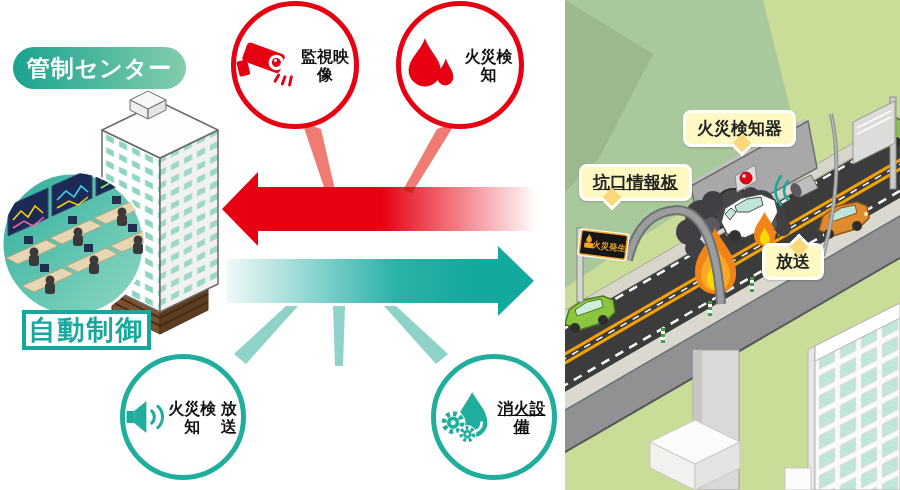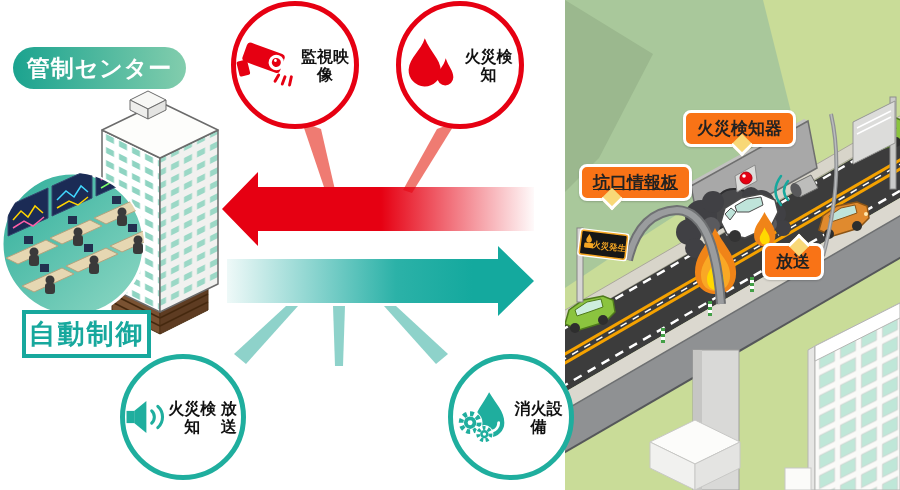--- a/index.html
+++ b/index.html
@@ -4,31 +4,31 @@
 <style>
   html,body{margin:0;padding:0;background:#fff;}
   #stage{position:relative;width:900px;height:490px;overflow:hidden;background:#fff;
          font-family:"Liberation Sans","DejaVu Sans",sans-serif;}
   svg{display:block;}
   
   #left-svg{position:absolute;left:0;top:0;}
   .pill{position:absolute;left:13px;top:47px;width:173px;height:42px;border-radius:21px;
         background:linear-gradient(90deg,#1ba38f,#82cdad);display:flex;align-items:center;justify-content:center;
         color:#fff;font-size:23px;font-weight:bold;letter-spacing:1px;z-index:3;}
-  .auto-box{position:absolute;left:22px;top:310px;width:129px;height:48px;box-sizing:border-box;
+  .auto-box{position:absolute;left:22px;top:310px;width:129px;height:40px;box-sizing:border-box;
         border:4px solid #17a89d;background:#fff;display:flex;align-items:center;justify-content:center;
         color:#17a89d;font-size:27px;font-weight:bold;letter-spacing:2px;z-index:3;text-align:center;}
   .node-circle{position:absolute;box-sizing:border-box;background:#fff;border-radius:50%;
         display:flex;flex-direction:row;align-items:center;justify-content:center;z-index:3;}
   .node-circle.red{border:5px solid #e60012;width:128px;height:128px;}
   .node-circle.teal{border:5px solid #1fae9e;width:126px;height:126px;}
   .circle-label{font-weight:bold;font-size:16px;line-height:1.12;color:#111;text-align:center;margin-top:1px;}
   .line2:empty{display:none;}
   
-  .scene-label{position:absolute;background:#f97316;border:3px solid #fff;border-radius:8px;
+  .scene-label{position:absolute;background:#fef9c3;border:3px solid #fff;border-radius:8px;
         padding:4px 11px;font-size:17px;font-weight:bold;color:#222;z-index:5;white-space:nowrap;
         box-shadow:0 1px 2px rgba(0,0,0,.18);}
   .ptr{position:absolute;width:13px;height:13px;background:#f8d877;transform:rotate(45deg);}
   .ptr.down{bottom:-9px;border-right:3px solid #fff;border-bottom:3px solid #fff;}
   .ptr.up{top:-9px;border-left:3px solid #fff;border-top:3px solid #fff;}
 </style>
 </head>
 <body>
 
 <div id="stage">
@@ -178,21 +178,21 @@
       <g stroke="#1fae9e" stroke-width="4" fill="none" stroke-linecap="round">
         <path d="M35,15 a11,11 0 0 1 0,16"></path>
         <path d="M43,9 a19,19 0 0 1 0,28"></path>
       </g>
     </svg>
     <div class="circle-label">火災検知</div>
     <div class="circle-label line2">放送</div>
   </div>
 
 
-  <div class="node-circle teal" style="left:448px;top:354px;">
+  <div class="node-circle teal" style="left:431px;top:354px;text-decoration:underline;">
     <svg width="58" height="54" viewBox="0 0 58 54">
       <path fill="#1fae9e" d="M38,1 C32,13 23,21 23,33 a15.5,15.5 0 0 0 31,0 C54,21 45,13 38,1 Z"></path>
       <path d="M48,33 a9,9 0 0 1 -7,9" stroke="#ffffff" stroke-width="3" fill="none" stroke-linecap="round"></path>
       <g>
         <circle cx="18" cy="33" r="13" fill="#ffffff"></circle>
         <circle cx="18" cy="33" r="9.5" fill="none" stroke="#1fae9e" stroke-width="5" stroke-dasharray="4 3.4"></circle>
         <circle cx="18" cy="33" r="6.5" fill="#1fae9e"></circle>
         <circle cx="18" cy="33" r="2.6" fill="#ffffff"></circle>
       </g>
       <g>

